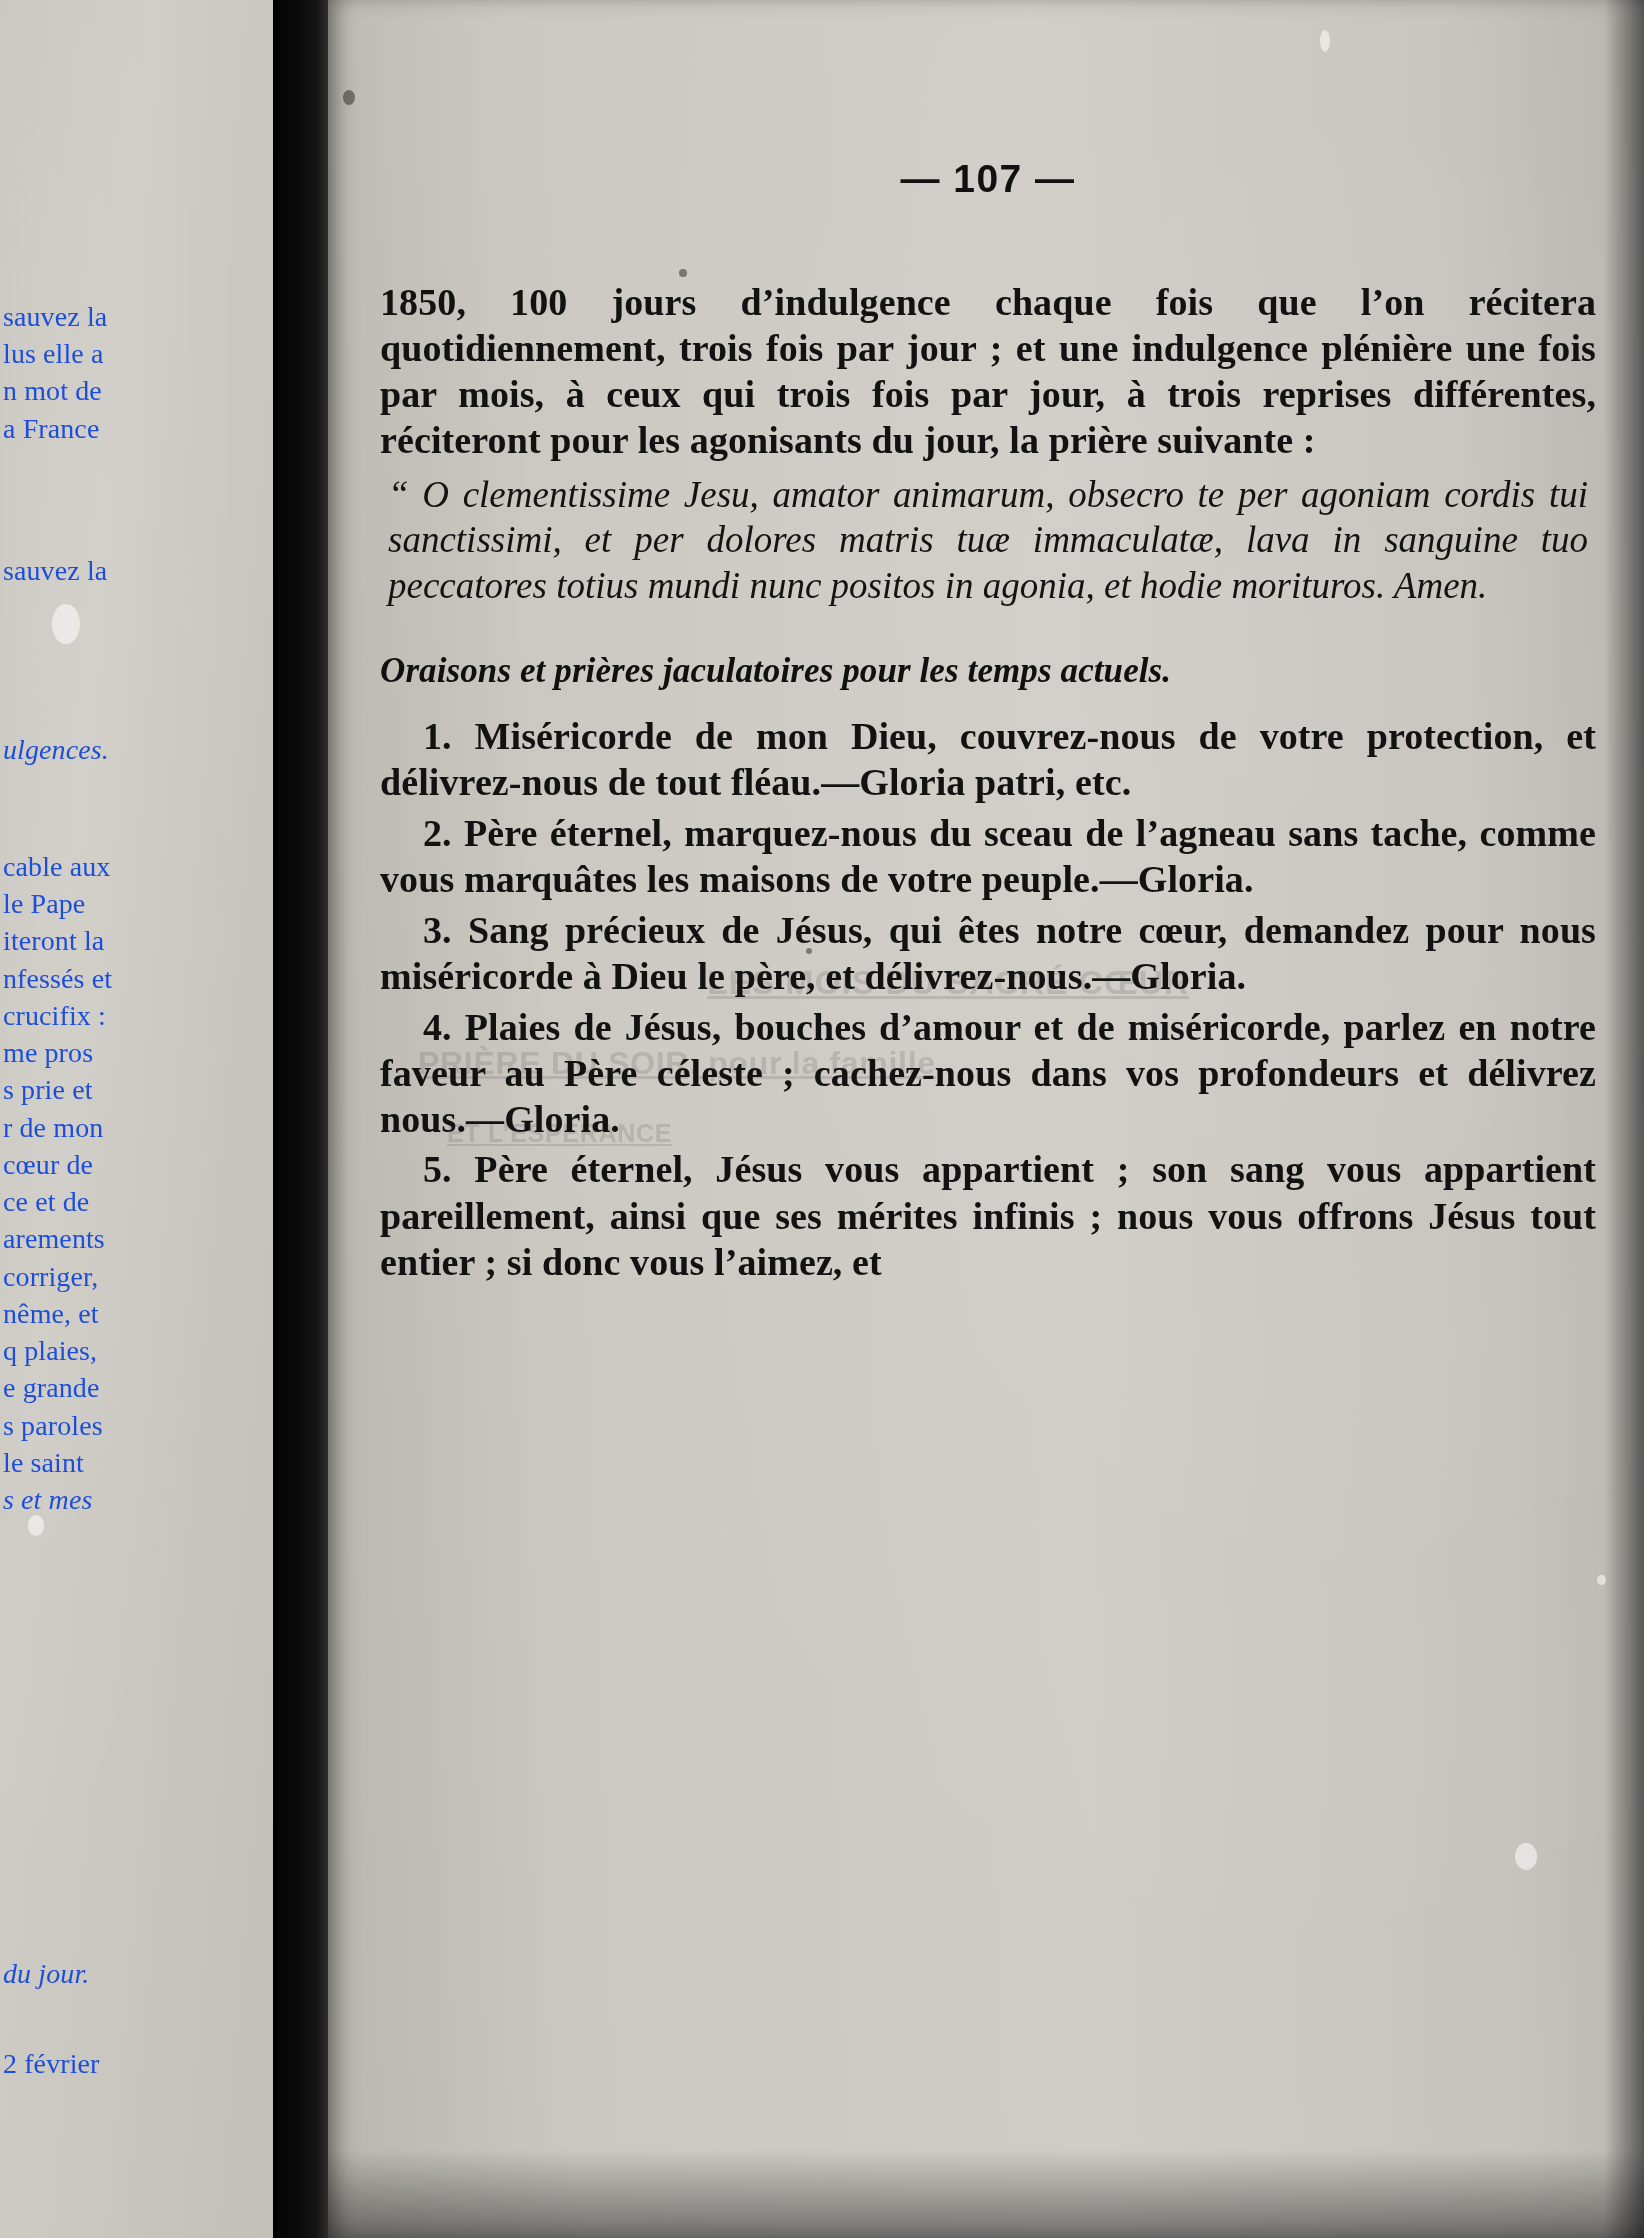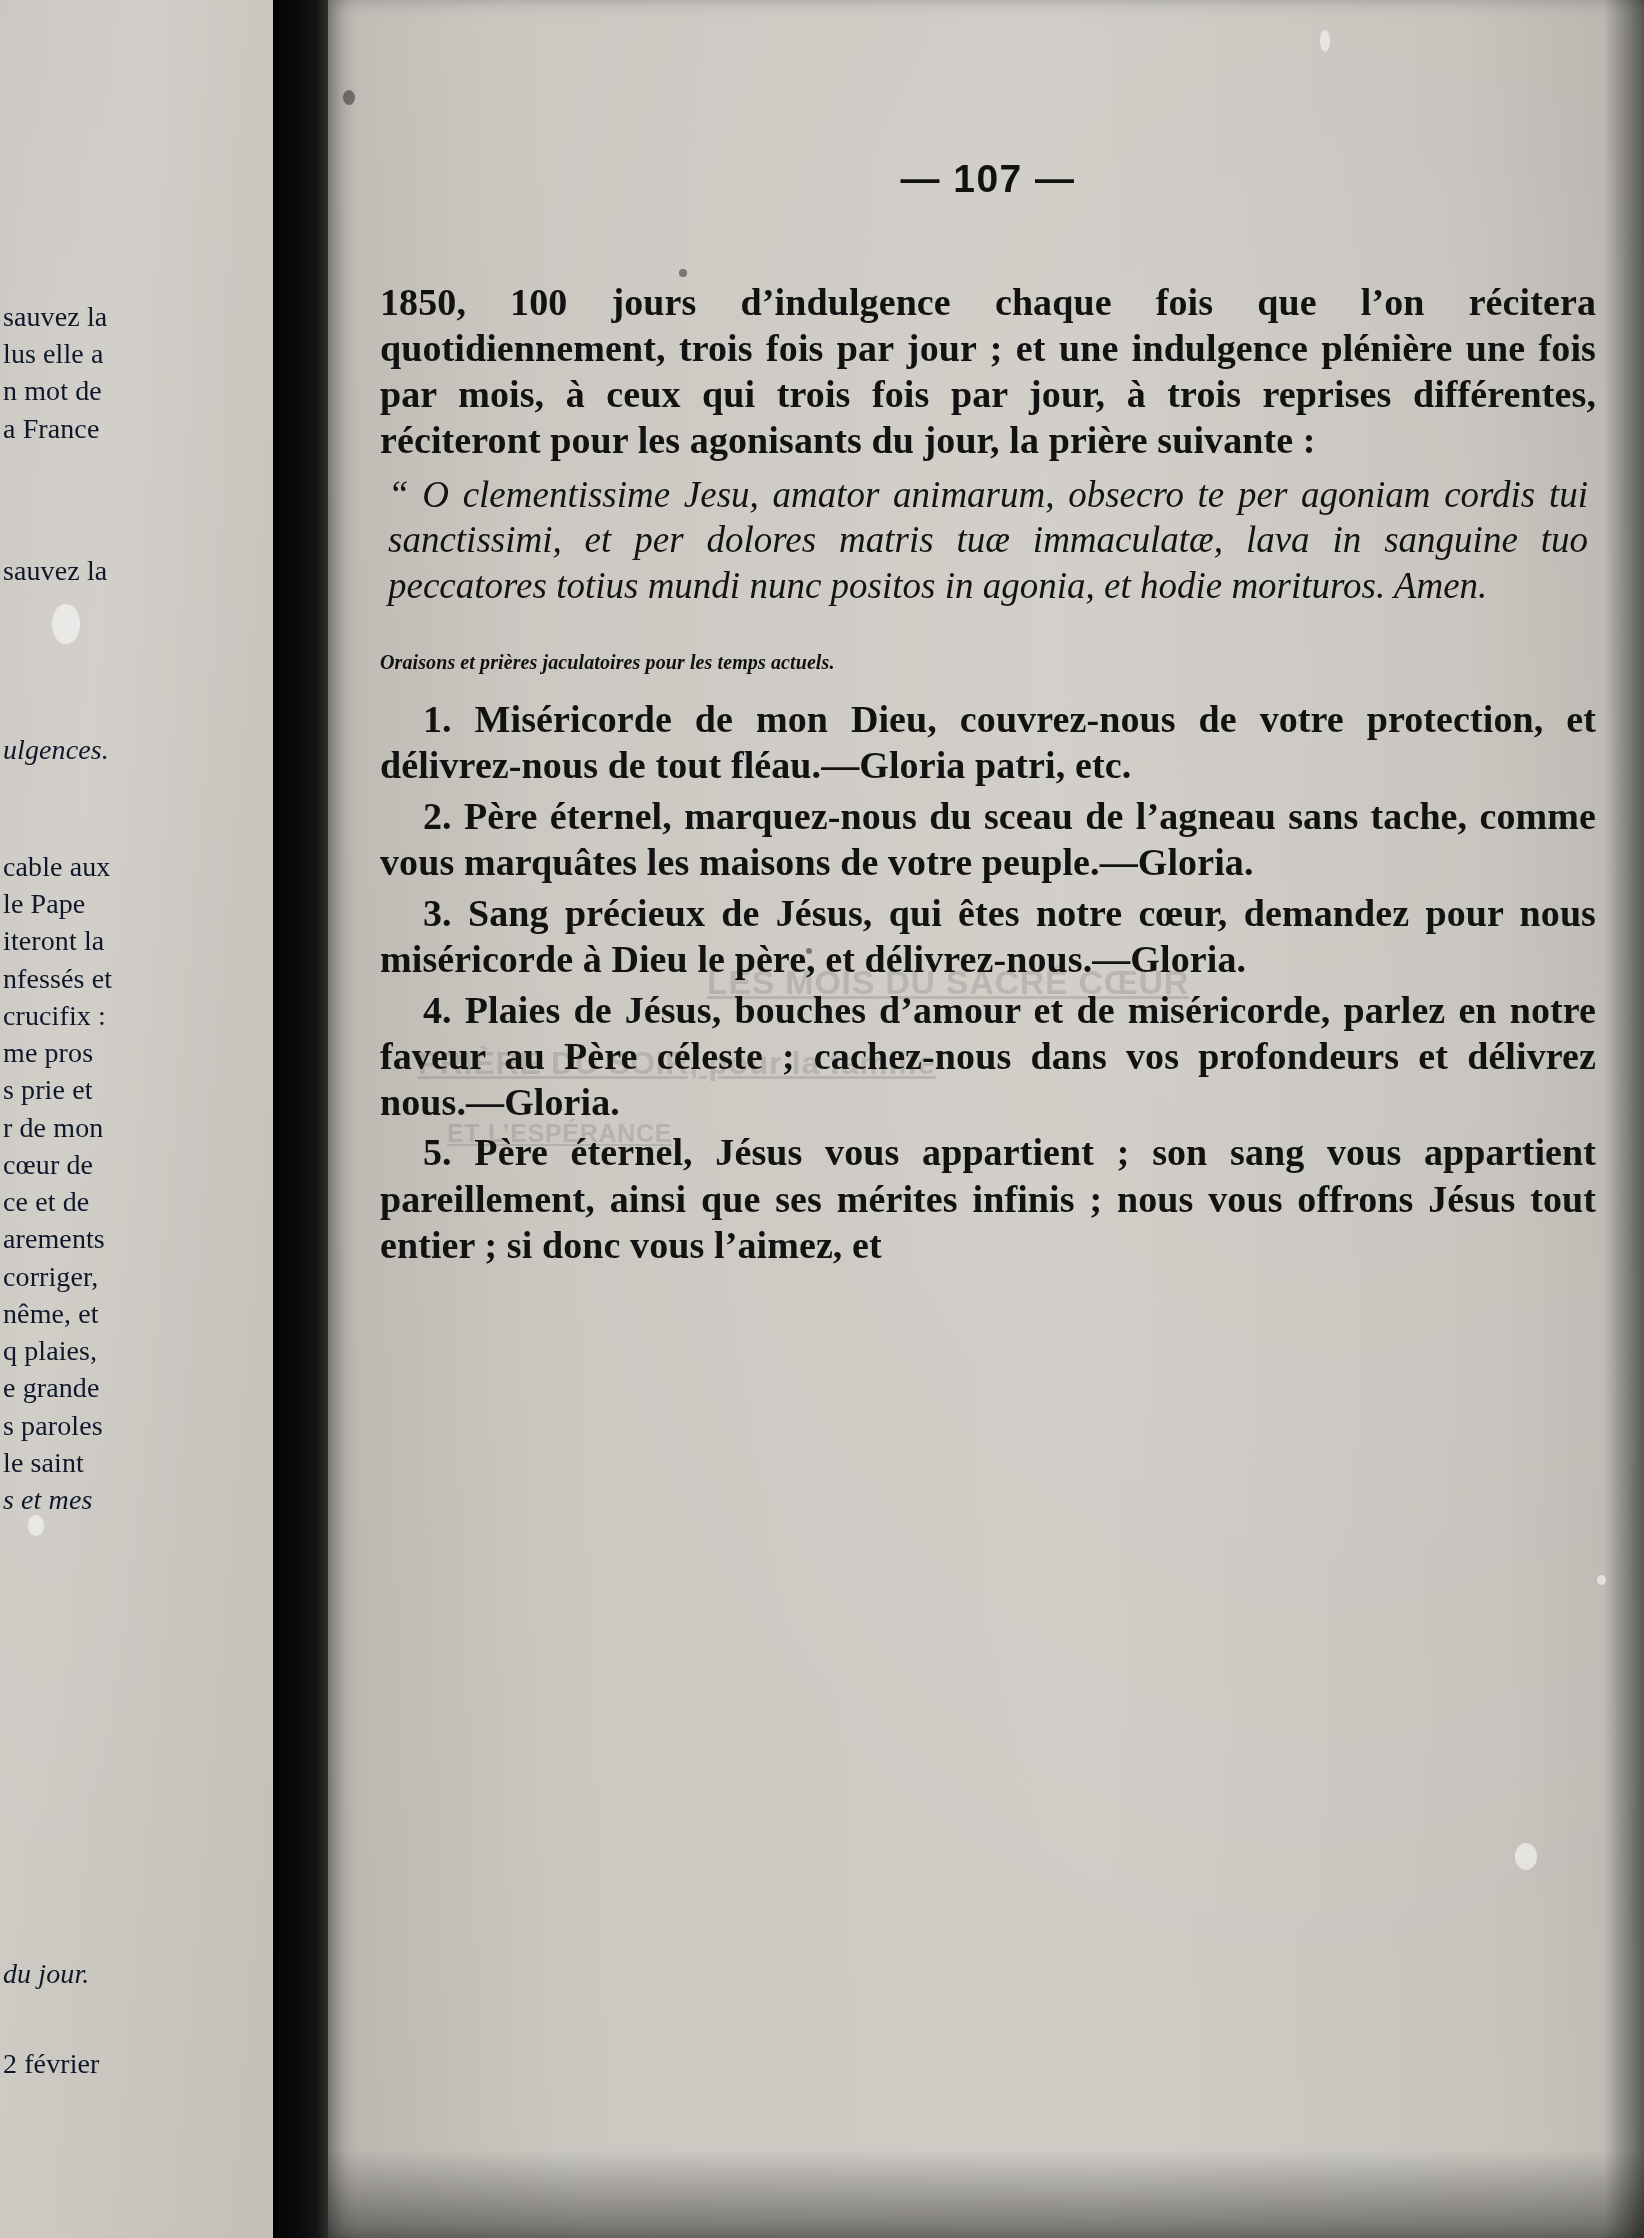--- a/index.html
+++ b/index.html
@@ -33,21 +33,21 @@
     width: 343px;
     height: 2239px;
     background:
       radial-gradient(ellipse at 30% 20%, rgba(255,255,255,0.10), rgba(0,0,0,0) 60%),
       linear-gradient(95deg, #c4c1ba 0%, #cfccc6 40%, #c2bfb8 100%);
   }
   .left-col {
     position: absolute;
     left: 63px;
     width: 278px;
-    color: #0f172a;
+    color: #1d4ed8;
     font-size: 28px;
     line-height: 1.33;
     letter-spacing: 0.1px;
     text-align: left;
   }
   .left-col p { margin: 0 0 0 0; }
   .lc-italic { font-style: italic; }
   .lc-block { margin-bottom: 19.4px; }
 
   
@@ -108,21 +108,21 @@
     font-style: italic;
     font-size: 37px;
     line-height: 1.235;
     text-align: justify;
     color: #131313;
     margin: 8px;
   }
   .section-head {
     font-style: italic;
     font-weight: bold;
-    font-size: 20px;
+    font-size: 35px;
     color: #101010;
     margin: 42px 0 22.4px 0;
     letter-spacing: 0.1px;
   }
   .numbered {
     margin: 0 0 4.5px 0;
     text-indent: 43px;
     font-weight: bold;
   }
   

